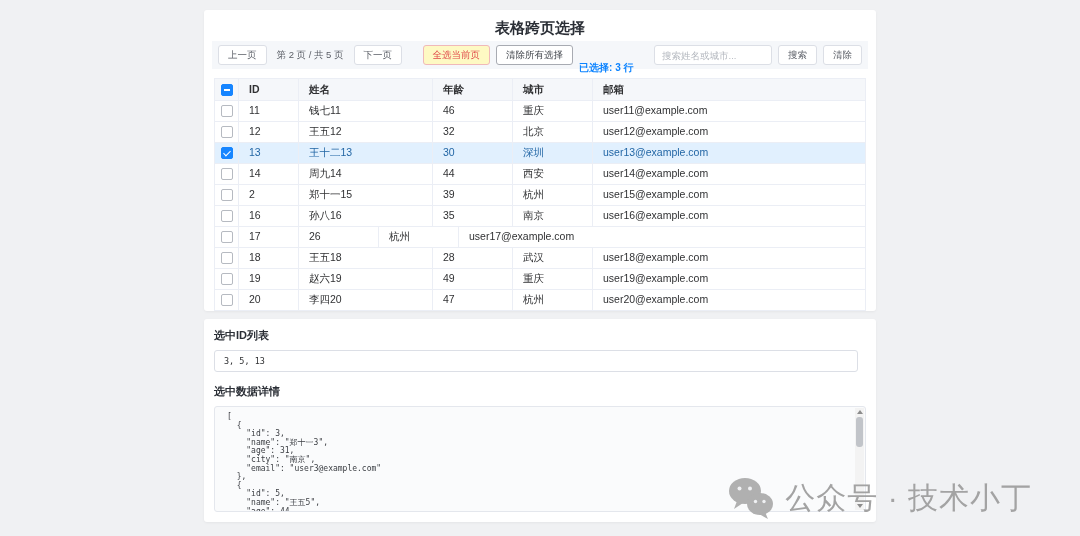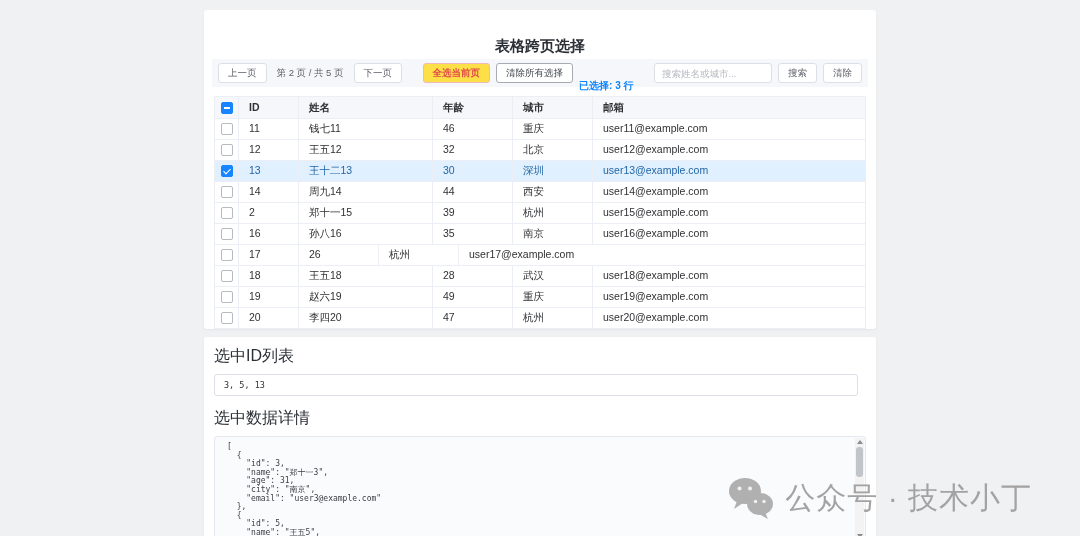--- a/index.html
+++ b/index.html
@@ -10,21 +10,21 @@
     color:#303133;
     position:relative;
     overflow:hidden;
   }
   .page { width:672px; margin:0 auto; padding-top:10px; }
   .card {
     background:#fff;
     border-radius:3px;
     box-shadow:0 1px 3px rgba(0,0,0,0.05);
   }
-  .card-top { padding:26px 10px 0 10px; }
+  .card-top { padding:8px 10px 0 10px; }
   .title {
     text-align:center;
     font-size:15px;
     font-weight:bold;
     color:#2b2f36;
     height:23px;
     line-height:20px;
   }
   
   .toolbar {
@@ -46,22 +46,22 @@
     font-size:9.5px;
     color:#5a5e66;
     font-family:inherit;
     cursor:pointer;
     line-height:18px;
     white-space:nowrap;
   }
   .btn-danger {
     color:#e04a4a;
     border-color:#f0b9b9;
-    background:#fde047;
-    font-weight:bold;
+    background:#fef9c3;
+    font-weight:normal;
   }
   .btn-dark { border-color:#a8abb2; color:#3f434a; }
   .page-info { font-size:9.5px; color:#5a5e66; padding:0 4px; white-space:nowrap; }
   .selected-count { font-size:10px; color:#0d84ff; font-weight:bold; white-space:nowrap;margin-top:25px; }
   .search-input {
     width:118px; height:20px;
     border:1px solid #dcdfe6; border-radius:3px;
     font-size:9.5px; padding:0 7px;
     font-family:inherit; color:#303133;
     background:#fff;
@@ -101,21 +101,21 @@
     width:3px; height:6px;
     border:solid #fff; border-width:0 1.5px 1.5px 0;
     transform:rotate(45deg);
   }
   .cb.indet::after {
     content:""; position:absolute; left:2px; top:4px;
     width:6px; height:2px; background:#fff;
   }
   
   .card-bottom { margin-top:8px; padding:9px 10px 10px 10px; }
-  .section-label { font-size:16px; font-weight:normal; color:#2b2f36; }
+  .section-label { font-size:11px; font-weight:bold; color:#2b2f36; }
   .id-box {
     margin:7px 8px 12px 0;
     height:22px; line-height:20px;
     border:1px solid #dcdfe6; border-radius:3px;
     background:#fff;
     font-family:"DejaVu Sans Mono","Liberation Mono",monospace;
     font-size:8.5px; color:#303133;
     padding:0 9px;
   }
   .json-box {

